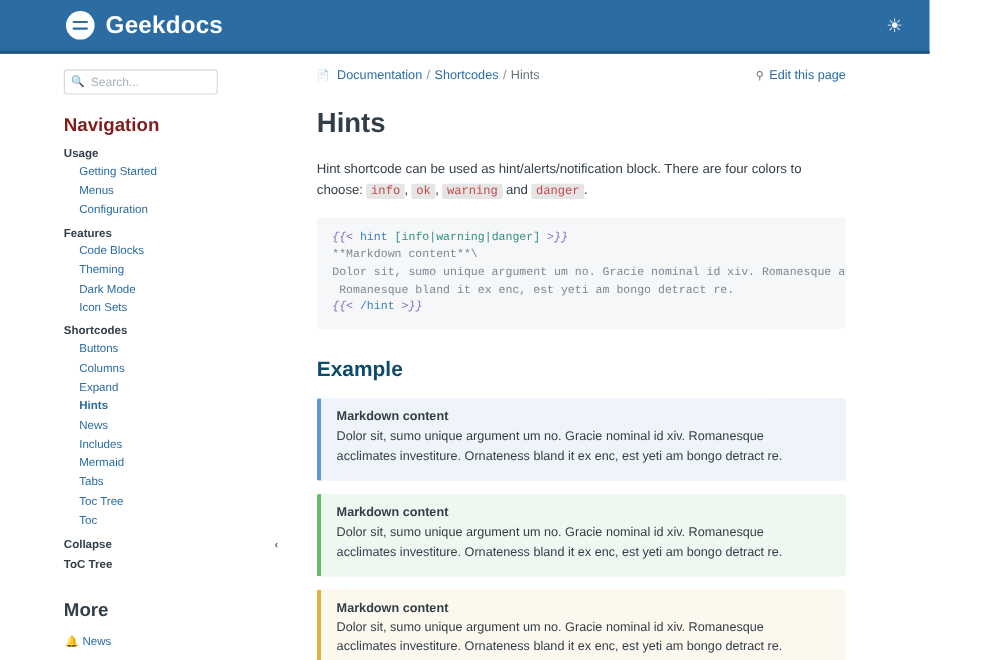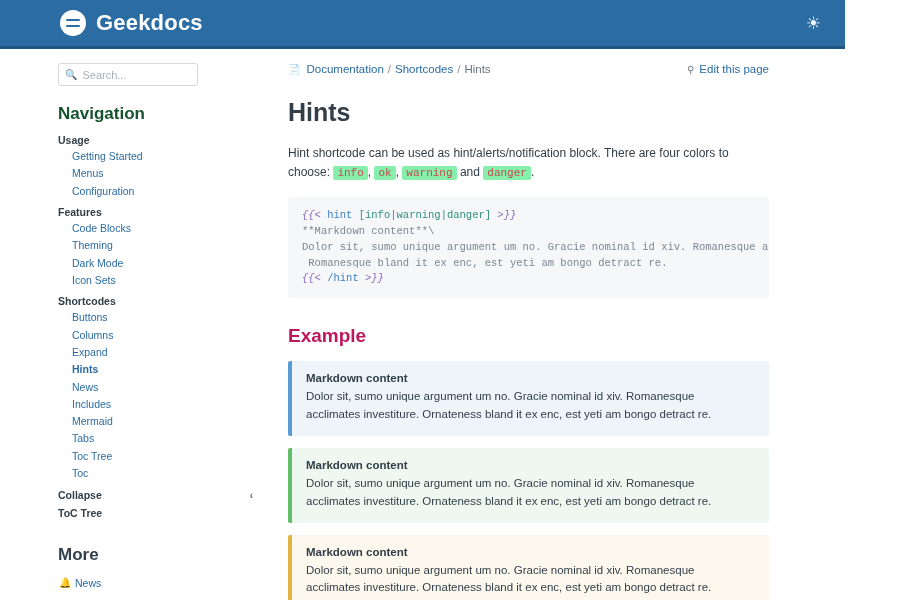--- a/index.html
+++ b/index.html
@@ -86,21 +86,21 @@
     border: none; outline: none; background: transparent;
     font-size: 11px; font-family: "Liberation Sans", sans-serif;
     color: #4a5560; width: 100%; padding: 0;
   }
   .search-box input::placeholder { color: #a8b0b7; }
 
   
   .nav-title {
     font-size: 17px;
     font-weight: bold;
-    color: #14532d;
+    color: #7f1d1d;
     margin: 18px 0 10px 0;
   }
   .nav-group {
     font-size: 10.5px;
     font-weight: bold;
     color: #323e48;
     margin: 6px 0 2px 0;
   }
   .nav-link {
     font-size: 10.5px;
@@ -148,33 +148,33 @@
   
   h1.doc-title {
     font-size: 25px;
     font-weight: bold;
     color: #323e48;
     margin: 21px 0 17px 0;
   }
   h2.doc-h2 {
     font-size: 19px;
     font-weight: bold;
-    color: #be185d;
+    color: #0c4a6e;
     margin: 27px 0 14px 0;
   }
   p.lead {
     font-size: 12px;
     line-height: 1.55;
     color: #323e48;
     margin: 0 0 15px 0;
   }
   code.inline {
     font-family: "Liberation Mono", monospace;
     font-size: 11px;
-    background: #86efac;
+    background: #e5e5e5;
     color: #c24a4a;
     padding: 1px 4px;
     border-radius: 2px;
   }
 
   .codeblock {
     background: #f6f7f9;
     border-radius: 3px;
     padding: 11px 14px;
     font-family: "Liberation Mono", monospace;

